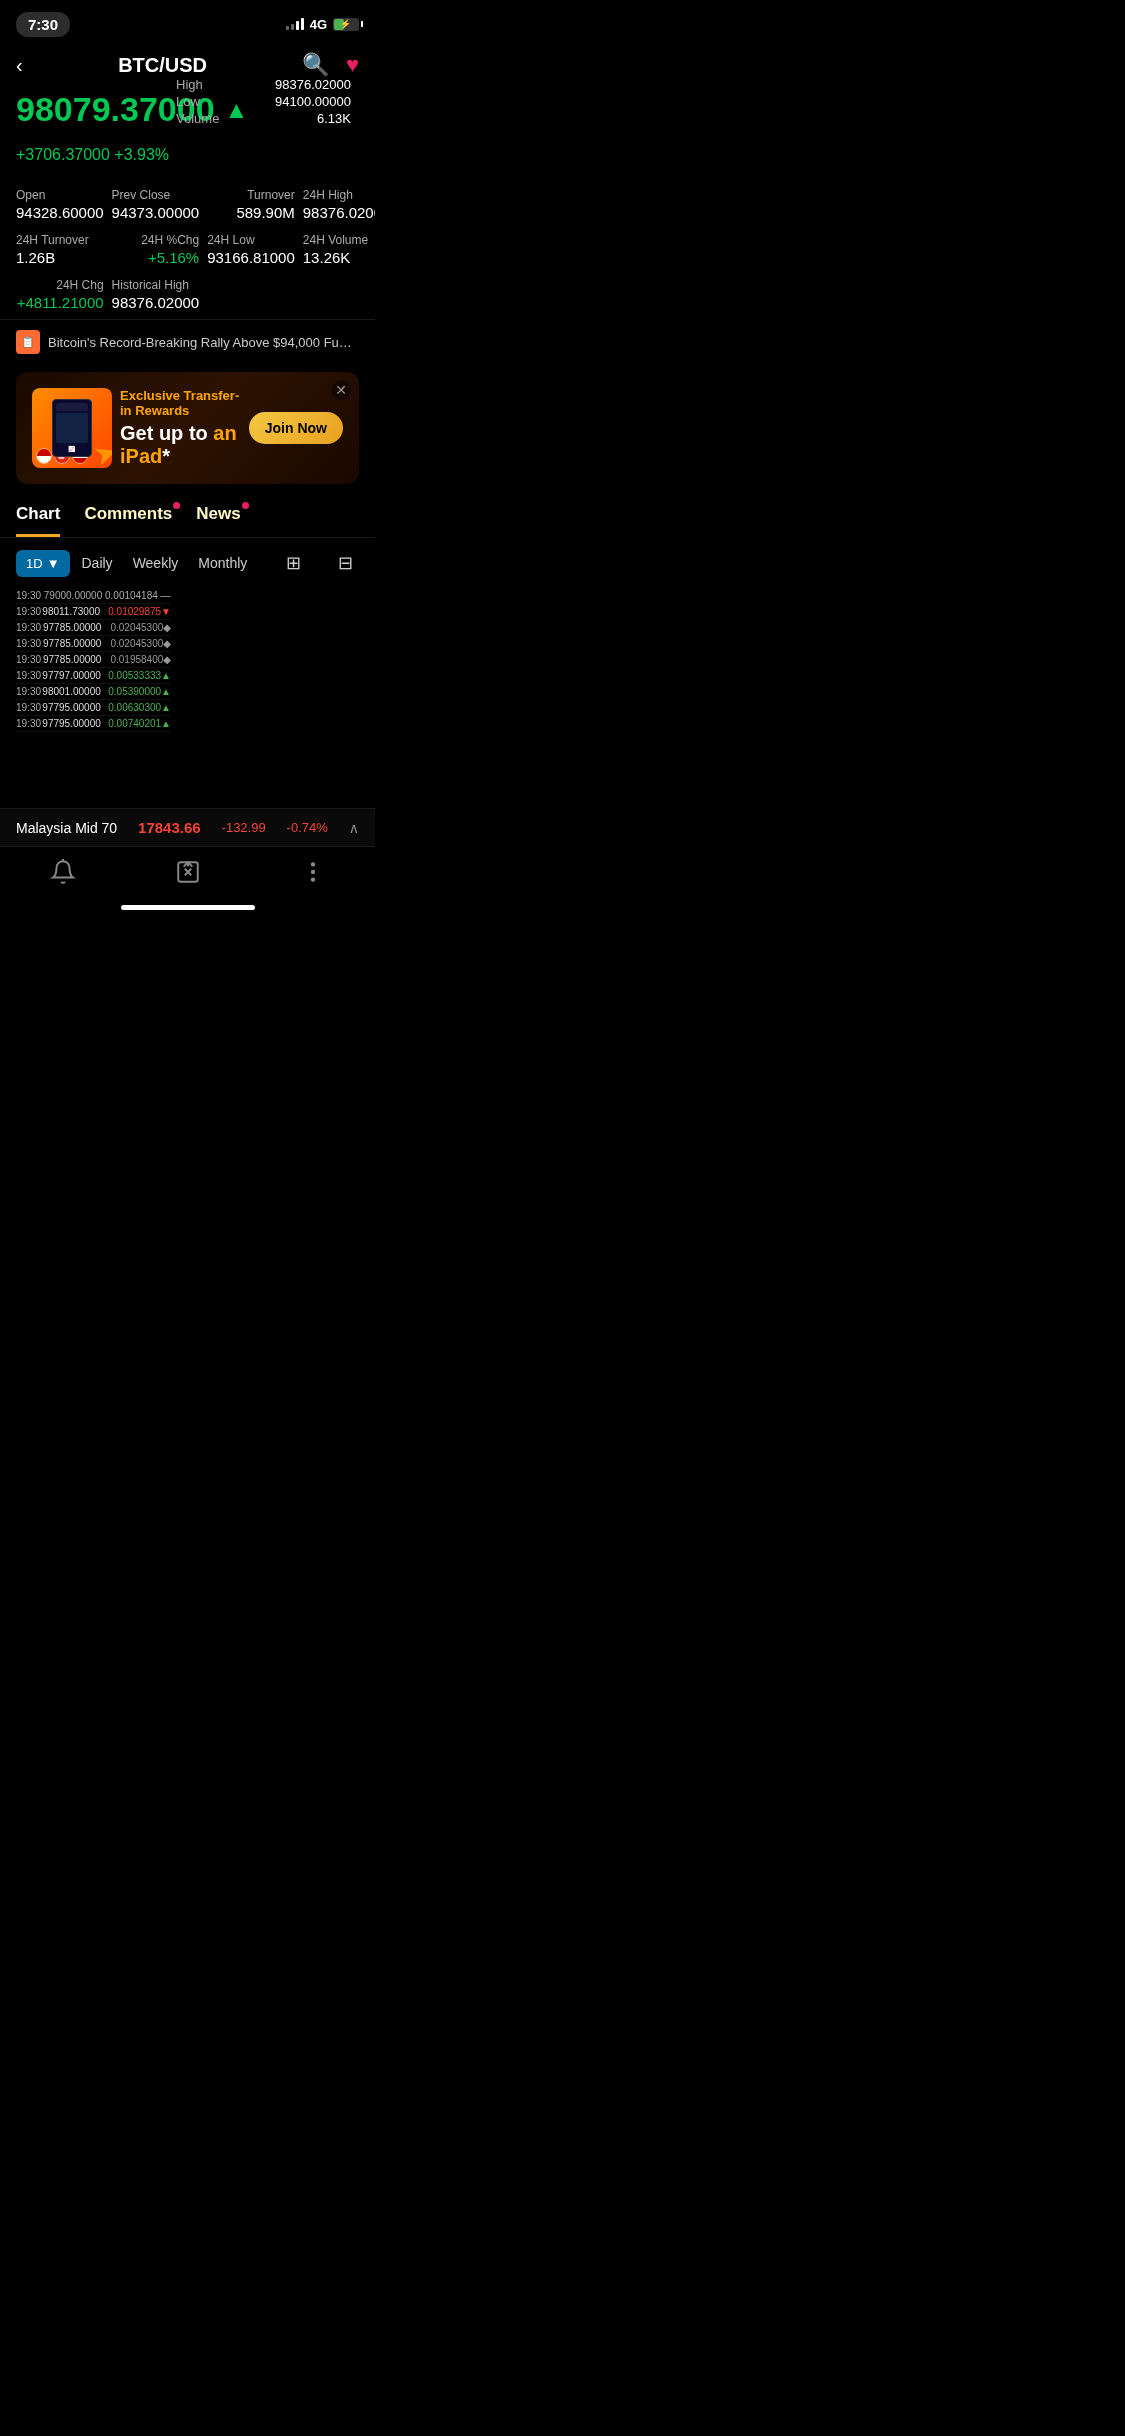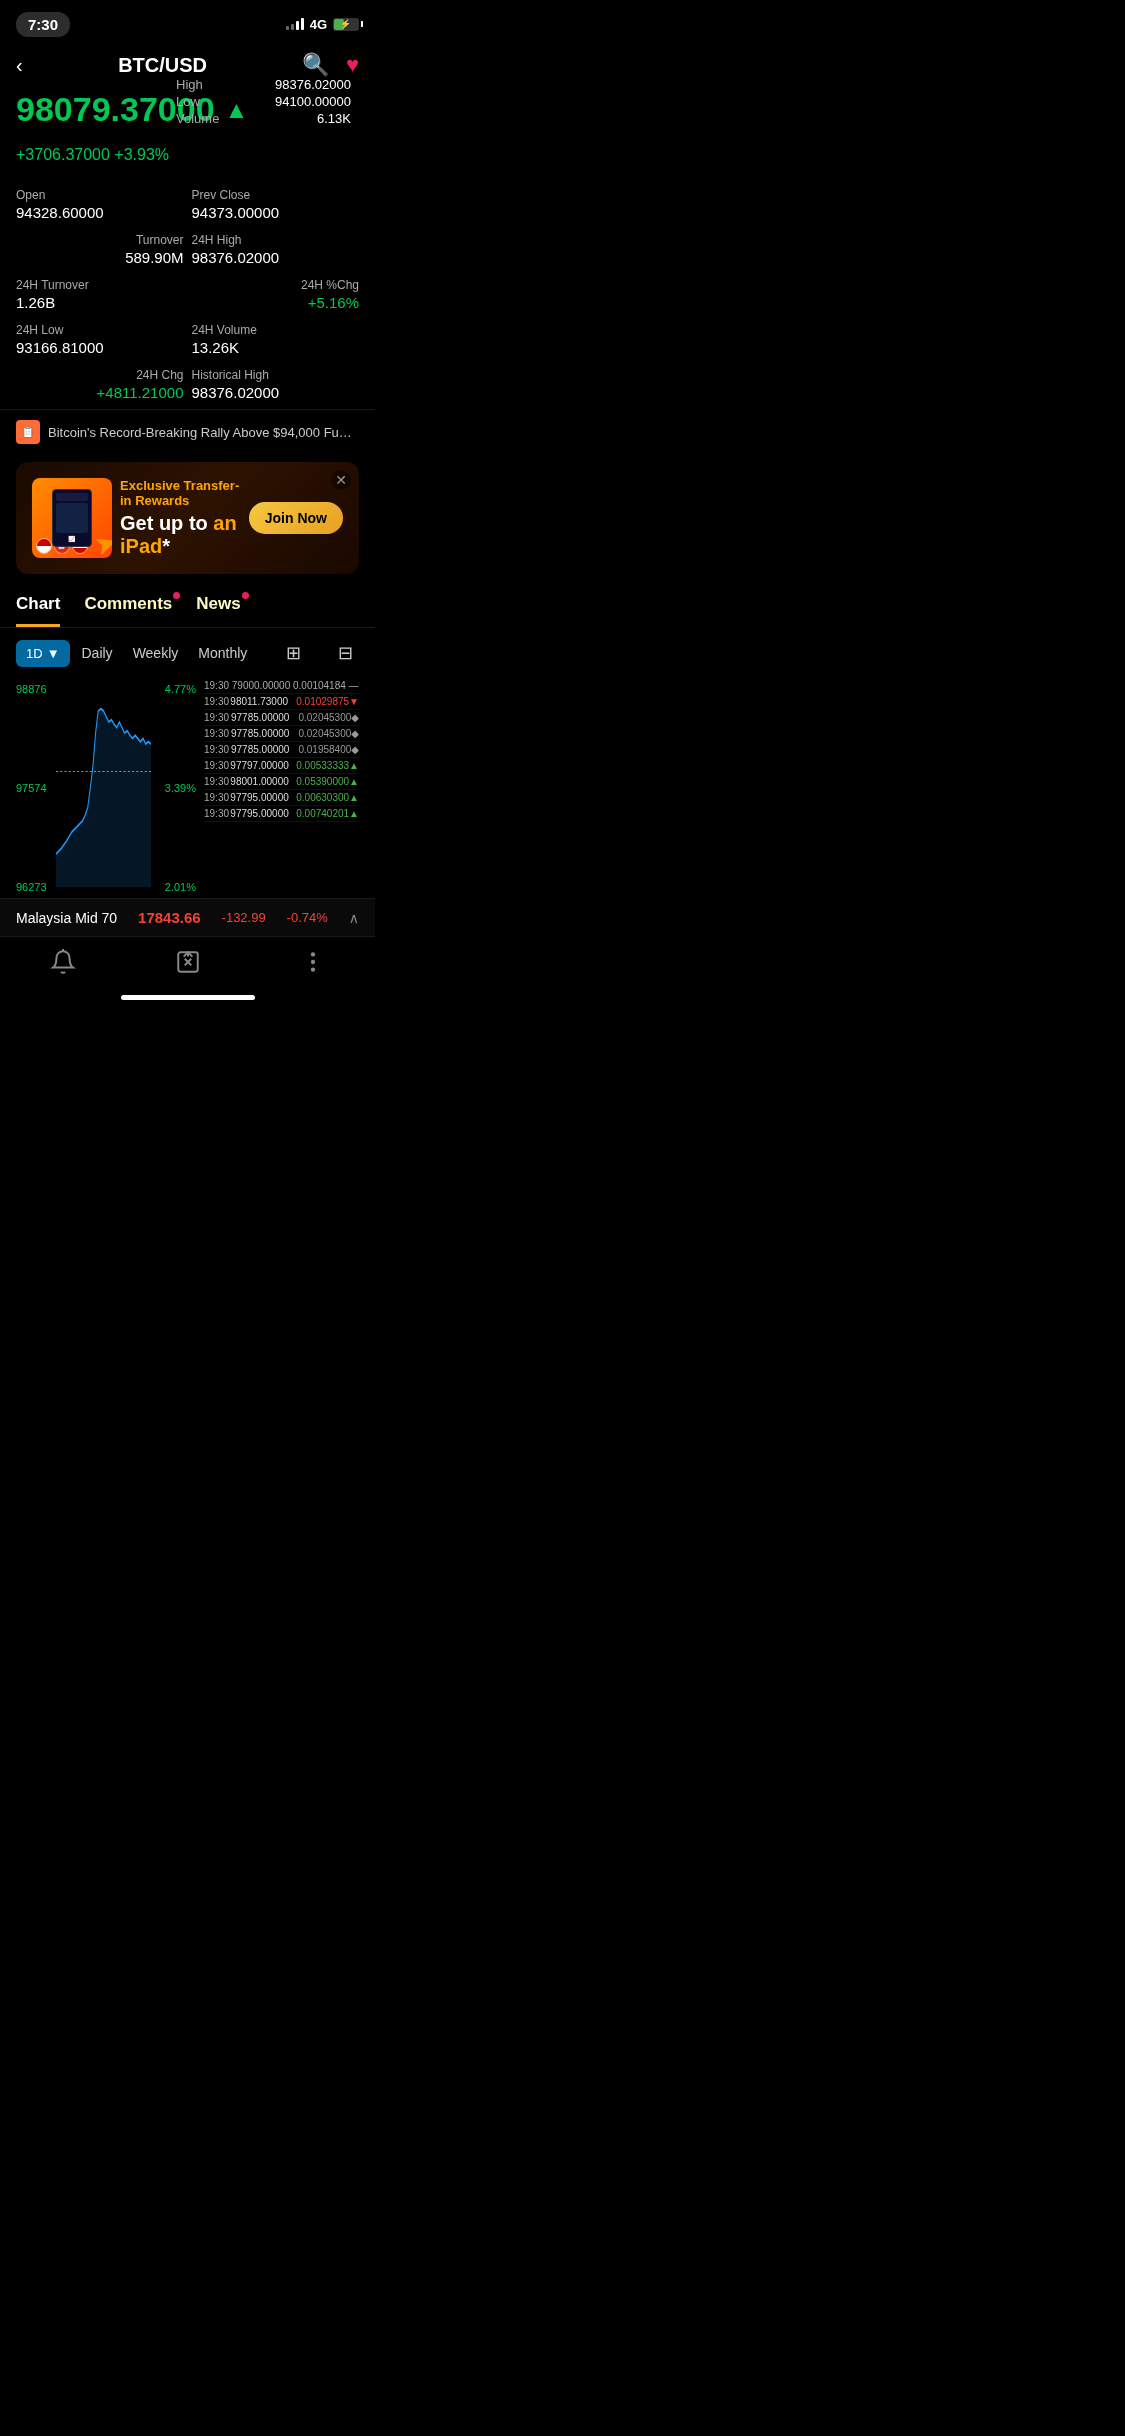--- a/index.html
+++ b/index.html
@@ -153,21 +153,21 @@
       font-size: 13px;
     }
 
     
     .stats-section {
       padding: 8px 16px;
       position: relative;
     }
     .stats-grid {
       display: grid;
-      grid-template-columns: 1fr 1fr;
+      grid-template-columns: 1fr 1fr 1fr 1fr;
       gap: 12px 8px;
       margin-top: 8px;
     }
     .stat-item {}
     .stat-label {
       color: #aaa;
       font-size: 12px;
       margin-bottom: 2px;
     }
     .stat-value {
@@ -616,39 +616,20 @@
     <span>▼</span>
   </button>
   <span class="period-label">Daily</span>
   <span class="period-label">Weekly</span>
   <span class="period-label">Monthly</span>
   <span class="chart-icon-btn">⊞</span>
   <span class="chart-icon-btn">⊟</span>
 </div>
 
 <div class="chart-container">
-  <div class="chart-left">
-
-    <div style="position:absolute; left:0; top:5px; font-size:11px; color:#00c853;">98876</div>
-    <div style="position:absolute; left:0; top:50%; transform:translateY(-50%); font-size:11px; color:#00c853;">97574</div>
-    <div style="position:absolute; left:0; bottom:5px; font-size:11px; color:#00c853;">96273</div>
-
-    <div style="position:absolute; right:0; top:5px; font-size:11px; color:#00c853;">4.77%</div>
-    <div style="position:absolute; right:0; top:50%; transform:translateY(-50%); font-size:11px; color:#00c853;">3.39%</div>
-    <div style="position:absolute; right:0; bottom:5px; font-size:11px; color:#00c853;">2.01%</div>
-
-    <svg style="position:absolute; left:40px; right:45px; top:0; bottom:0; width:calc(100% - 85px); height:100%;" viewBox="0 0 180 200" preserveAspectRatio="none">
-
-      <path class="chart-fill" d="M0,190 L0,160 L10,155 L20,148 L30,140 L40,135 L50,130 L55,125 L60,118 L65,100 L70,80 L75,50 L80,30 L85,28 L90,30 L95,35 L100,40 L105,38 L110,42 L115,45 L120,40 L125,45 L130,50 L135,48 L140,52 L145,55 L150,52 L155,55 L160,58 L165,55 L170,60 L175,58 L180,60 L180,190 Z"></path>
-
-      <line x1="0" y1="85" x2="180" y2="85" class="dashed-line"></line>
-
-      <path class="chart-line" d="M0,160 L10,155 L20,148 L30,140 L40,135 L50,130 L55,125 L60,118 L65,100 L70,80 L75,50 L80,30 L85,28 L90,30 L95,35 L100,40 L105,38 L110,42 L115,45 L120,40 L125,45 L130,50 L135,48 L140,52 L145,55 L150,52 L155,55 L160,58 L165,55 L170,60 L175,58 L180,60"></path>
-    </svg>
-  </div>
 
   <div class="chart-right">
     <div class="trade-row" style="color:#555;">
       <span style="width:100%; color:#aaa; font-size:10px;">19:30 79000.00000 0.00104184 —</span>
     </div>
     <div class="trade-row">
       <span class="trade-time">19:30</span>
       <span class="trade-price">98011.73000</span>
       <span class="trade-vol red">0.01029875▼</span>
     </div>

